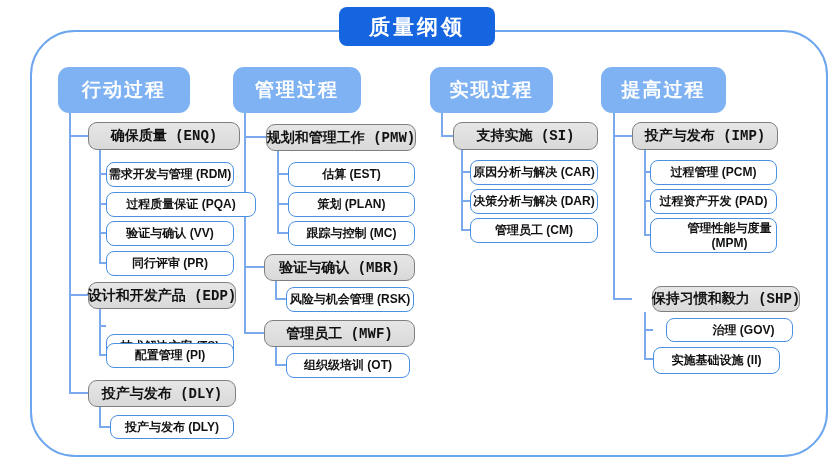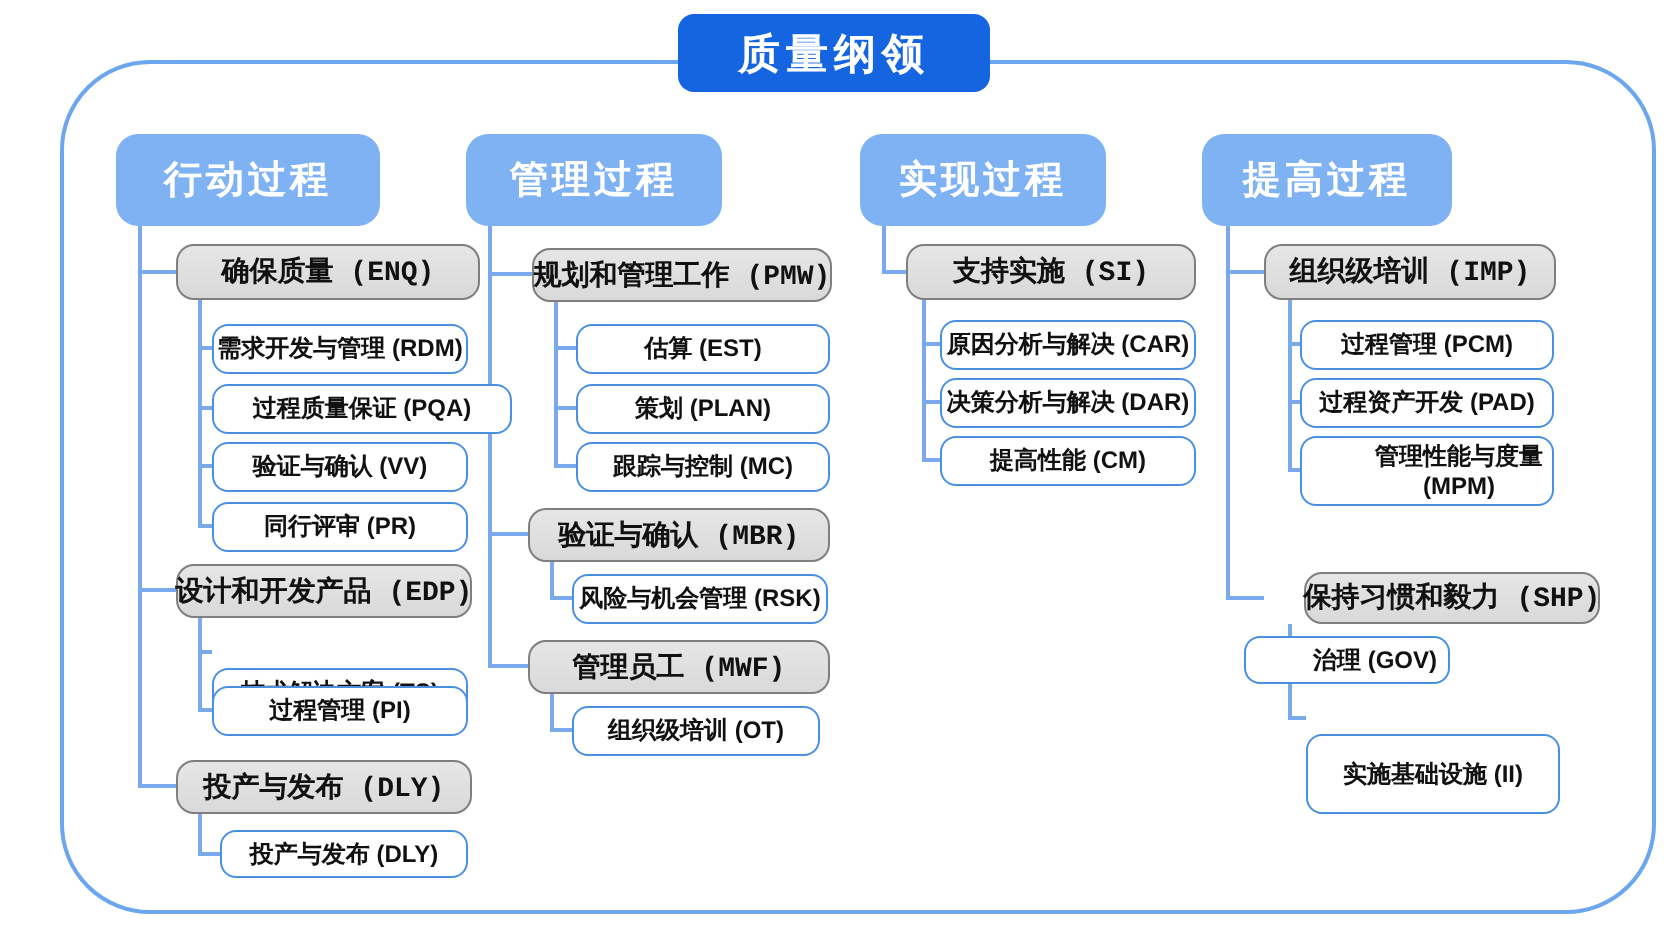--- a/index.html
+++ b/index.html
@@ -65,21 +65,21 @@
 <div class="leaf" style="left:106px;top:162px;width:128px;height:25px;">需求开发与管理 (RDM)</div>
 <div class="leaf" style="left:106px;top:192px;width:150px;height:25px;">过程质量保证 (PQA)</div>
 <div class="leaf" style="left:106px;top:221px;width:128px;height:25px;">验证与确认 (VV)</div>
 <div class="leaf" style="left:106px;top:251px;width:128px;height:25px;">同行评审 (PR)</div>
 
 <div class="gray" style="left:88px;top:282px;width:148px;height:27px;">设计和开发产品 (EDP)</div>
 <div class="vline" style="left:99px;top:309px;height:46px;"></div>
 <div class="hline" style="left:99px;top:325px;width:7px;"></div>
 <div class="hline" style="left:99px;top:354px;width:7px;"></div>
 <div class="leaf" style="left:106px;top:314px;width:128px;height:25px;margin-top:20px;">技术解决方案 (TS)</div>
-<div class="leaf" style="left:106px;top:343px;width:128px;height:25px;">过程管理 (PI)</div>
+<div class="leaf" style="left:106px;top:343px;width:128px;height:25px;">配置管理 (PI)</div>
 
 <div class="gray" style="left:88px;top:380px;width:148px;height:27px;">投产与发布 (DLY)</div>
 <div class="vline" style="left:99px;top:407px;height:20px;"></div>
 <div class="hline" style="left:99px;top:426px;width:11px;"></div>
 <div class="leaf" style="left:110px;top:415px;width:124px;height:24px;">投产与发布 (DLY)</div>
 
 <div class="hdr" style="left:233px;top:67px;width:128px;height:46px;">管理过程</div>
 
 <div class="vline" style="left:244px;top:113px;height:220px;"></div>
 <div class="hline" style="left:244px;top:136px;width:22px;"></div>
@@ -110,36 +110,36 @@
 <div class="vline" style="left:441px;top:113px;height:23px;"></div>
 <div class="hline" style="left:441px;top:135px;width:12px;"></div>
 
 <div class="gray" style="left:453px;top:122px;width:145px;height:28px;">支持实施 (SI)</div>
 <div class="vline" style="left:461px;top:150px;height:80px;"></div>
 <div class="hline" style="left:461px;top:171px;width:9px;"></div>
 <div class="hline" style="left:461px;top:200px;width:9px;"></div>
 <div class="hline" style="left:461px;top:229px;width:9px;"></div>
 <div class="leaf" style="left:470px;top:160px;width:128px;height:25px;">原因分析与解决 (CAR)</div>
 <div class="leaf" style="left:470px;top:189px;width:128px;height:25px;">决策分析与解决 (DAR)</div>
-<div class="leaf" style="left:470px;top:218px;width:128px;height:25px;">提高性能 (CM)</div>
+<div class="leaf" style="left:470px;top:218px;width:128px;height:25px;">管理员工 (CM)</div>
 
 <div class="hdr" style="left:601px;top:67px;width:125px;height:46px;">提高过程</div>
 
 <div class="vline" style="left:613px;top:113px;height:186px;"></div>
 <div class="hline" style="left:613px;top:135px;width:19px;"></div>
 <div class="hline" style="left:613px;top:298px;width:19px;"></div>
 
-<div class="gray" style="left:632px;top:122px;width:146px;height:28px;">组织级培训 (IMP)</div>
+<div class="gray" style="left:632px;top:122px;width:146px;height:28px;">投产与发布 (IMP)</div>
 <div class="vline" style="left:644px;top:150px;height:85px;"></div>
 <div class="hline" style="left:644px;top:171px;width:6px;"></div>
 <div class="hline" style="left:644px;top:200px;width:6px;"></div>
 <div class="hline" style="left:644px;top:234px;width:6px;"></div>
 <div class="leaf" style="left:650px;top:160px;width:127px;height:25px;">过程管理 (PCM)</div>
 <div class="leaf" style="left:650px;top:189px;width:127px;height:25px;">过程资产开发 (PAD)</div>
 <div class="leaf wrap2" style="left:650px;top:218px;width:127px;height:35px;padding-left:32px;">管理性能与度量
 (MPM)</div>
 
 <div class="gray" style="left:632px;top:286px;width:148px;height:26px;margin-left:20px;">保持习惯和毅力 (SHP)</div>
 <div class="vline" style="left:644px;top:312px;height:47px;"></div>
 <div class="hline" style="left:644px;top:329px;width:9px;"></div>
 <div class="hline" style="left:644px;top:358px;width:9px;"></div>
-<div class="leaf" style="left:622px;top:318px;width:103px;height:24px;padding-left:28px;">治理 (GOV)</div>
-<div class="leaf" style="left:653px;top:367px;width:127px;height:40px;">实施基础设施 (II)</div>
+<div class="leaf" style="left:666px;top:318px;width:127px;height:24px;padding-left:28px;">治理 (GOV)</div>
+<div class="leaf" style="left:653px;top:347px;width:127px;height:27px;">实施基础设施 (II)</div>
 
 </body></html>

